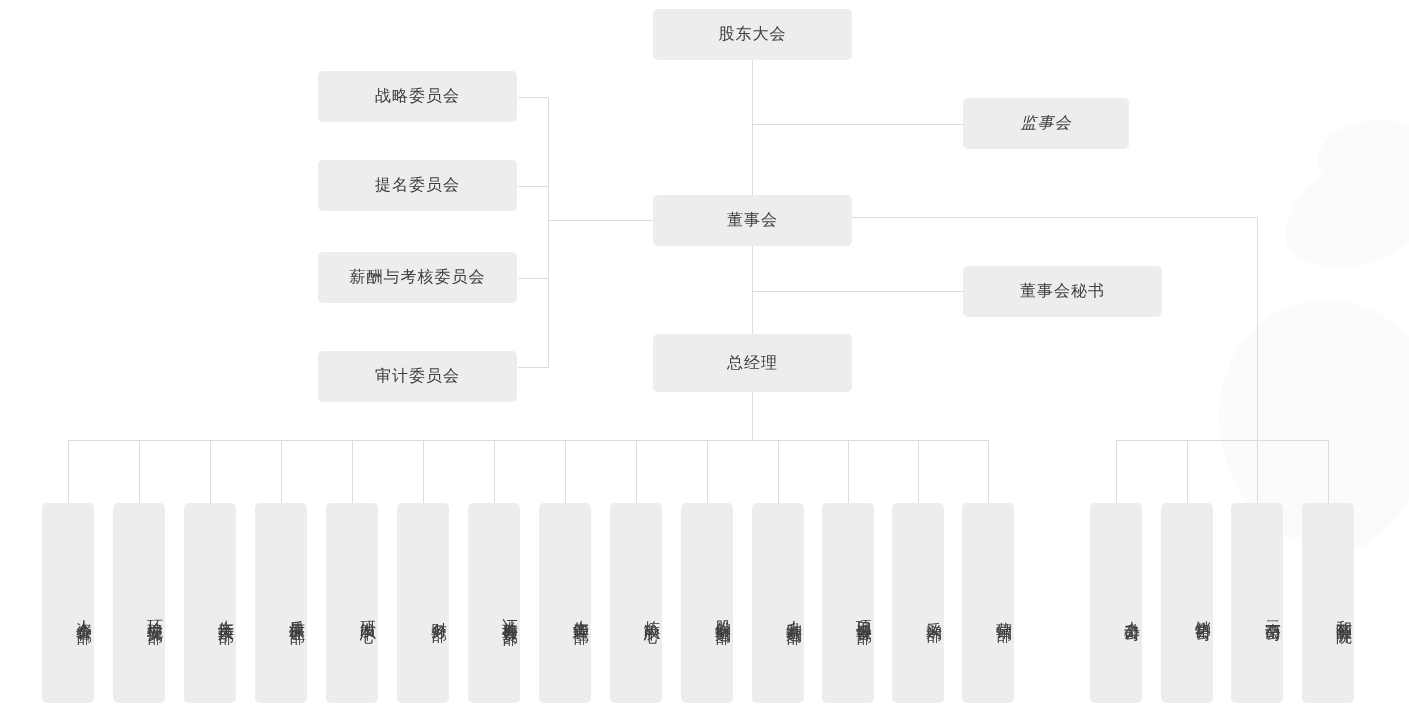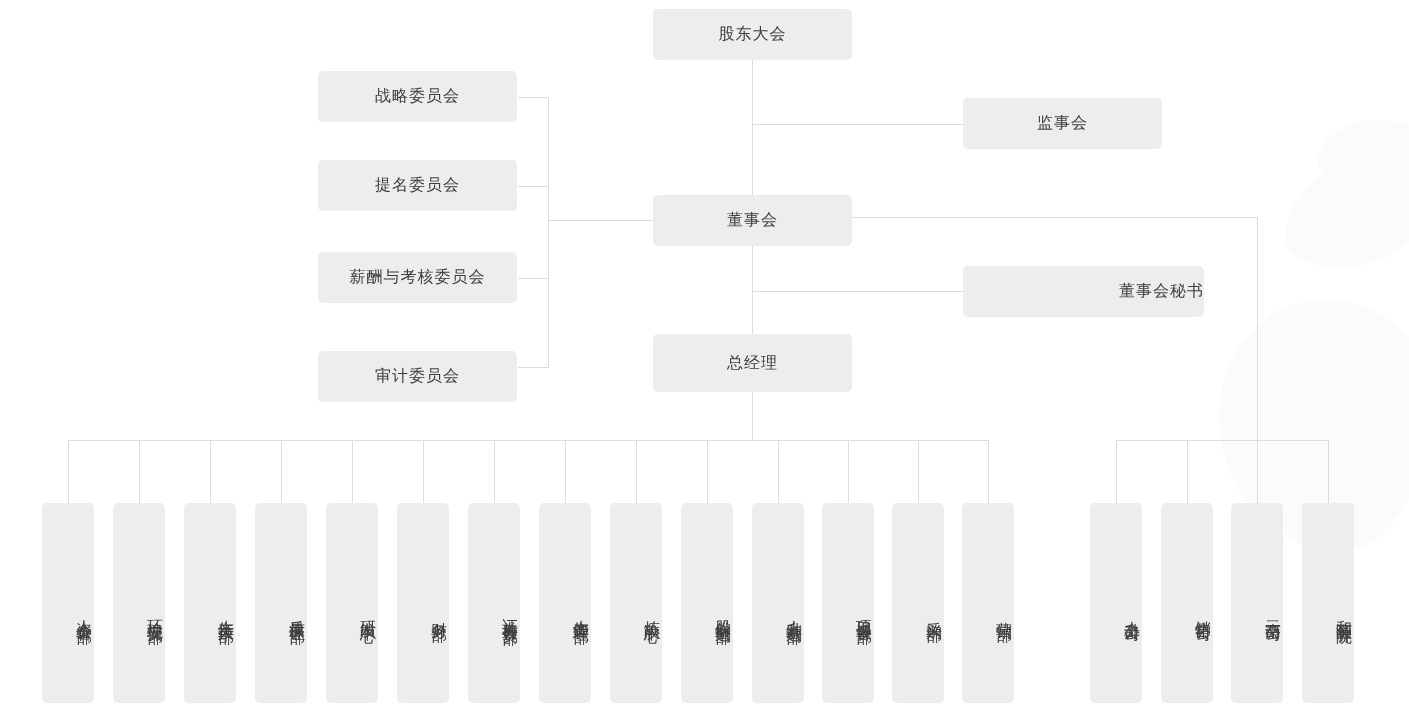--- a/index.html
+++ b/index.html
@@ -124,29 +124,29 @@
 
   <div class="ln lnv" style="left:1088px;top:440px;height:63px;"></div>
   <div class="ln lnv" style="left:1159px;top:440px;height:63px;"></div>
   <div class="ln lnv" style="left:1229px;top:440px;height:63px;"></div>
   <div class="ln lnv" style="left:1300px;top:440px;height:63px;"></div>
 
   <div class="node h" style="left:625px;top:9px;width:199px;height:51px;">
     <span class="lbl">股东大会</span>
   </div>
 
-  <div class="node h" style="left:935px;top:98px;width:199px;height:51px;">
+  <div class="node h" style="left:935px;top:98px;width:166px;height:51px;font-style:italic;">
     <span class="lbl">监事会</span>
   </div>
 
   <div class="node h" style="left:625px;top:195px;width:199px;height:51px;">
     <span class="lbl">董事会</span>
   </div>
 
-  <div class="node h" style="left:935px;top:266px;width:241px;height:51px;justify-content:flex-end;">
+  <div class="node h" style="left:935px;top:266px;width:199px;height:51px;">
     <span class="lbl">董事会秘书</span>
   </div>
 
   <div class="node h" style="left:625px;top:334px;width:199px;height:58px;text-align:center;">
     <span class="lbl">总经理</span>
   </div>
 
   <div class="node h" style="left:290px;top:71px;width:199px;height:51px;">
     <span class="lbl">战略委员会</span>
   </div>

